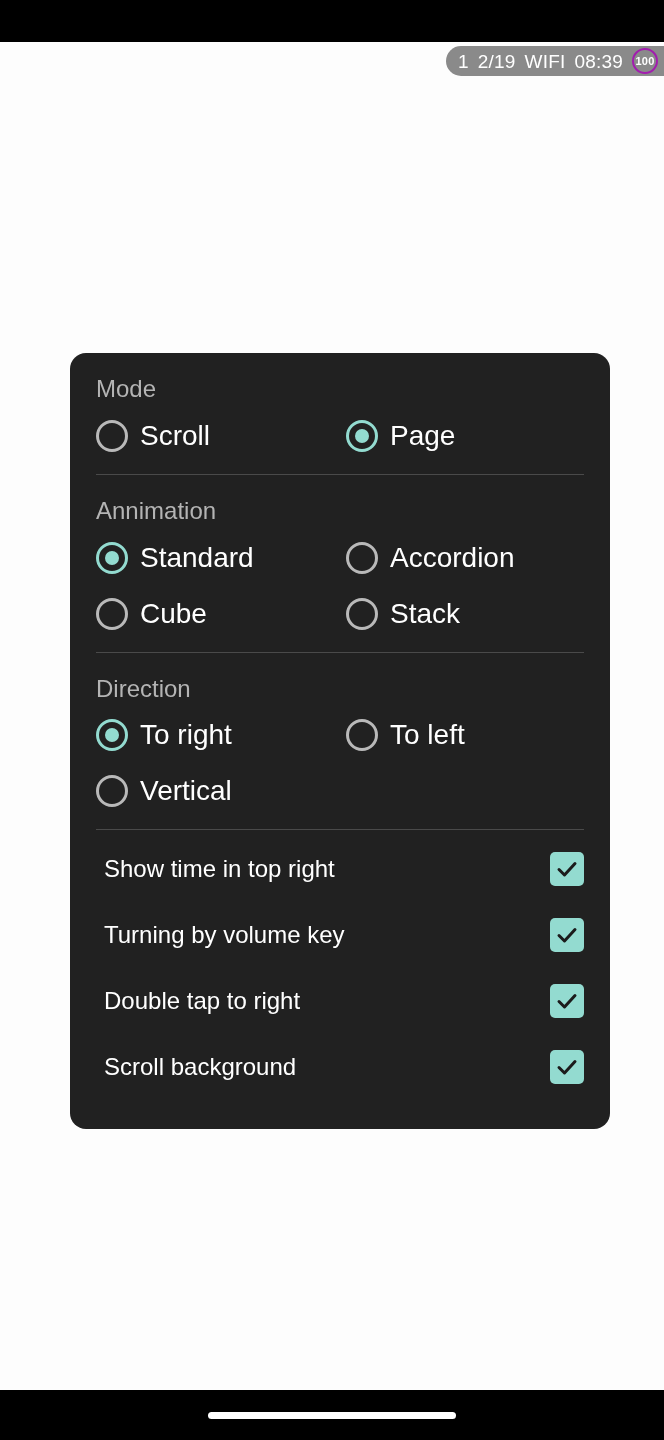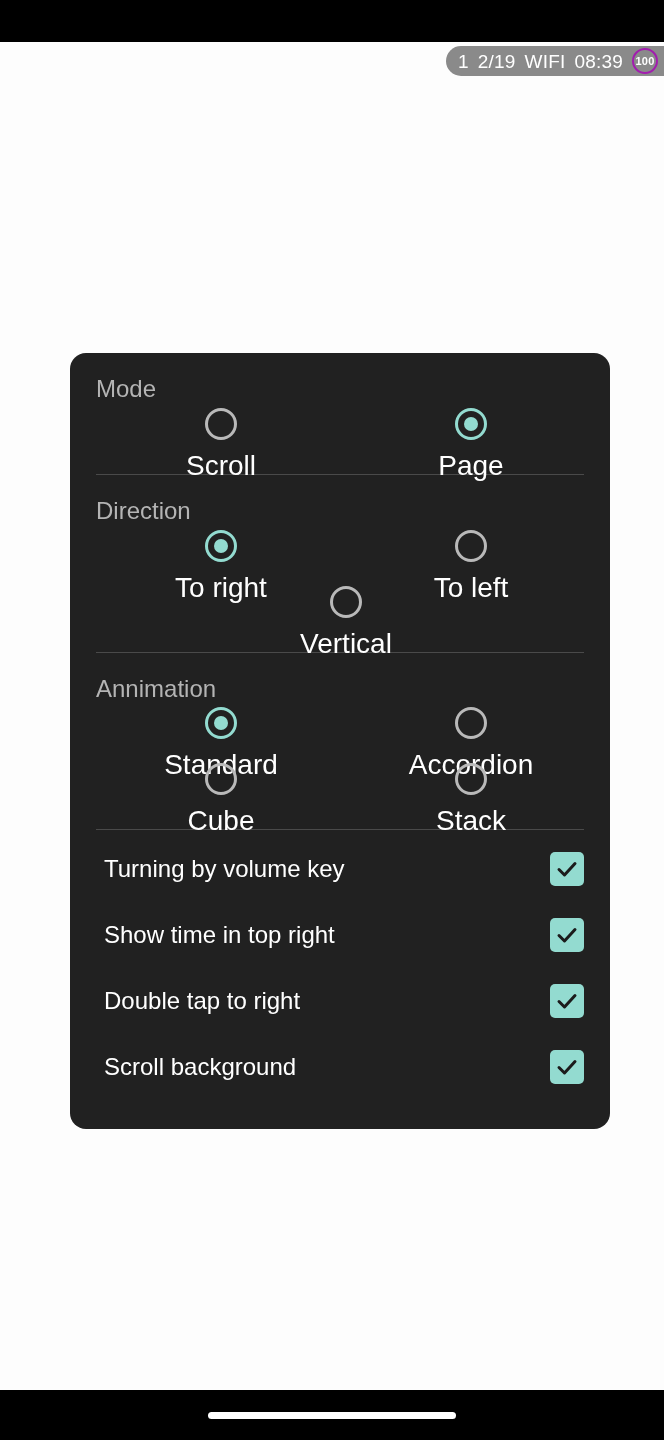--- a/index.html
+++ b/index.html
@@ -82,21 +82,20 @@
     display:flex;
     flex-wrap:wrap;
     padding-left:26px;
   }
   .opt {
     display:flex;
     align-items:center;
     gap:12px;
     height:56px;
     cursor:default;
-    flex-direction:column;
   }
   .opt.col1 { width:250px; }
   .opt.col2 { width:250px; }
   .opt.full { width:500px; }
 
   
   .radio {
     position:relative;
     width:32px; height:32px;
     border-radius:50%;
@@ -198,74 +197,74 @@
         </div>
         <div class="opt col2">
           <span class="radio on"></span>
           <span class="opt-label">Page</span>
         </div>
       </div>
       <hr class="divider">
     </div>
 
     <div class="section">
+      <div class="section-title">Annimation</div>
+      <div class="opt-grid">
+        <div class="opt col1">
+          <span class="radio on"></span>
+          <span class="opt-label">Standard</span>
+        </div>
+        <div class="opt col2">
+          <span class="radio"></span>
+          <span class="opt-label">Accordion</span>
+        </div>
+        <div class="opt col1">
+          <span class="radio"></span>
+          <span class="opt-label">Cube</span>
+        </div>
+        <div class="opt col2">
+          <span class="radio"></span>
+          <span class="opt-label">Stack</span>
+        </div>
+      </div>
+      <hr class="divider">
+    </div>
+
+    <div class="section">
       <div class="section-title">Direction</div>
       <div class="opt-grid">
         <div class="opt col1">
           <span class="radio on"></span>
           <span class="opt-label">To right</span>
         </div>
         <div class="opt col2">
           <span class="radio"></span>
           <span class="opt-label">To left</span>
         </div>
         <div class="opt full">
           <span class="radio"></span>
           <span class="opt-label">Vertical</span>
         </div>
       </div>
       <hr class="divider">
     </div>
 
-    <div class="section">
-      <div class="section-title">Annimation</div>
-      <div class="opt-grid">
-        <div class="opt col1">
-          <span class="radio on"></span>
-          <span class="opt-label">Standard</span>
-        </div>
-        <div class="opt col2">
-          <span class="radio"></span>
-          <span class="opt-label">Accordion</span>
-        </div>
-        <div class="opt col1">
-          <span class="radio"></span>
-          <span class="opt-label">Cube</span>
-        </div>
-        <div class="opt col2">
-          <span class="radio"></span>
-          <span class="opt-label">Stack</span>
-        </div>
-      </div>
-      <hr class="divider">
-    </div>
-
     <div id="toggle-list">
 
       <div class="toggle-row">
+        <span class="toggle-label">Show time in top right</span>
+        <span class="checkbox">
+          <svg width="24" height="24" viewBox="0 0 24 24" aria-hidden="true">
+            <path d="M4 12.5 L9.5 18 L20 6.5" fill="none" stroke="#1b1b1b" stroke-width="3" stroke-linecap="round" stroke-linejoin="round"></path>
+          </svg>
+        </span>
+      </div>
+
+      <div class="toggle-row">
         <span class="toggle-label">Turning by volume key</span>
-        <span class="checkbox">
-          <svg width="24" height="24" viewBox="0 0 24 24" aria-hidden="true">
-            <path d="M4 12.5 L9.5 18 L20 6.5" fill="none" stroke="#1b1b1b" stroke-width="3" stroke-linecap="round" stroke-linejoin="round"></path>
-          </svg>
-        </span>
-      </div>
-
-      <div class="toggle-row">
-        <span class="toggle-label">Show time in top right</span>
         <span class="checkbox">
           <svg width="24" height="24" viewBox="0 0 24 24" aria-hidden="true">
             <path d="M4 12.5 L9.5 18 L20 6.5" fill="none" stroke="#1b1b1b" stroke-width="3" stroke-linecap="round" stroke-linejoin="round"></path>
           </svg>
         </span>
       </div>
 
       <div class="toggle-row">
         <span class="toggle-label">Double tap to right</span>
         <span class="checkbox">

